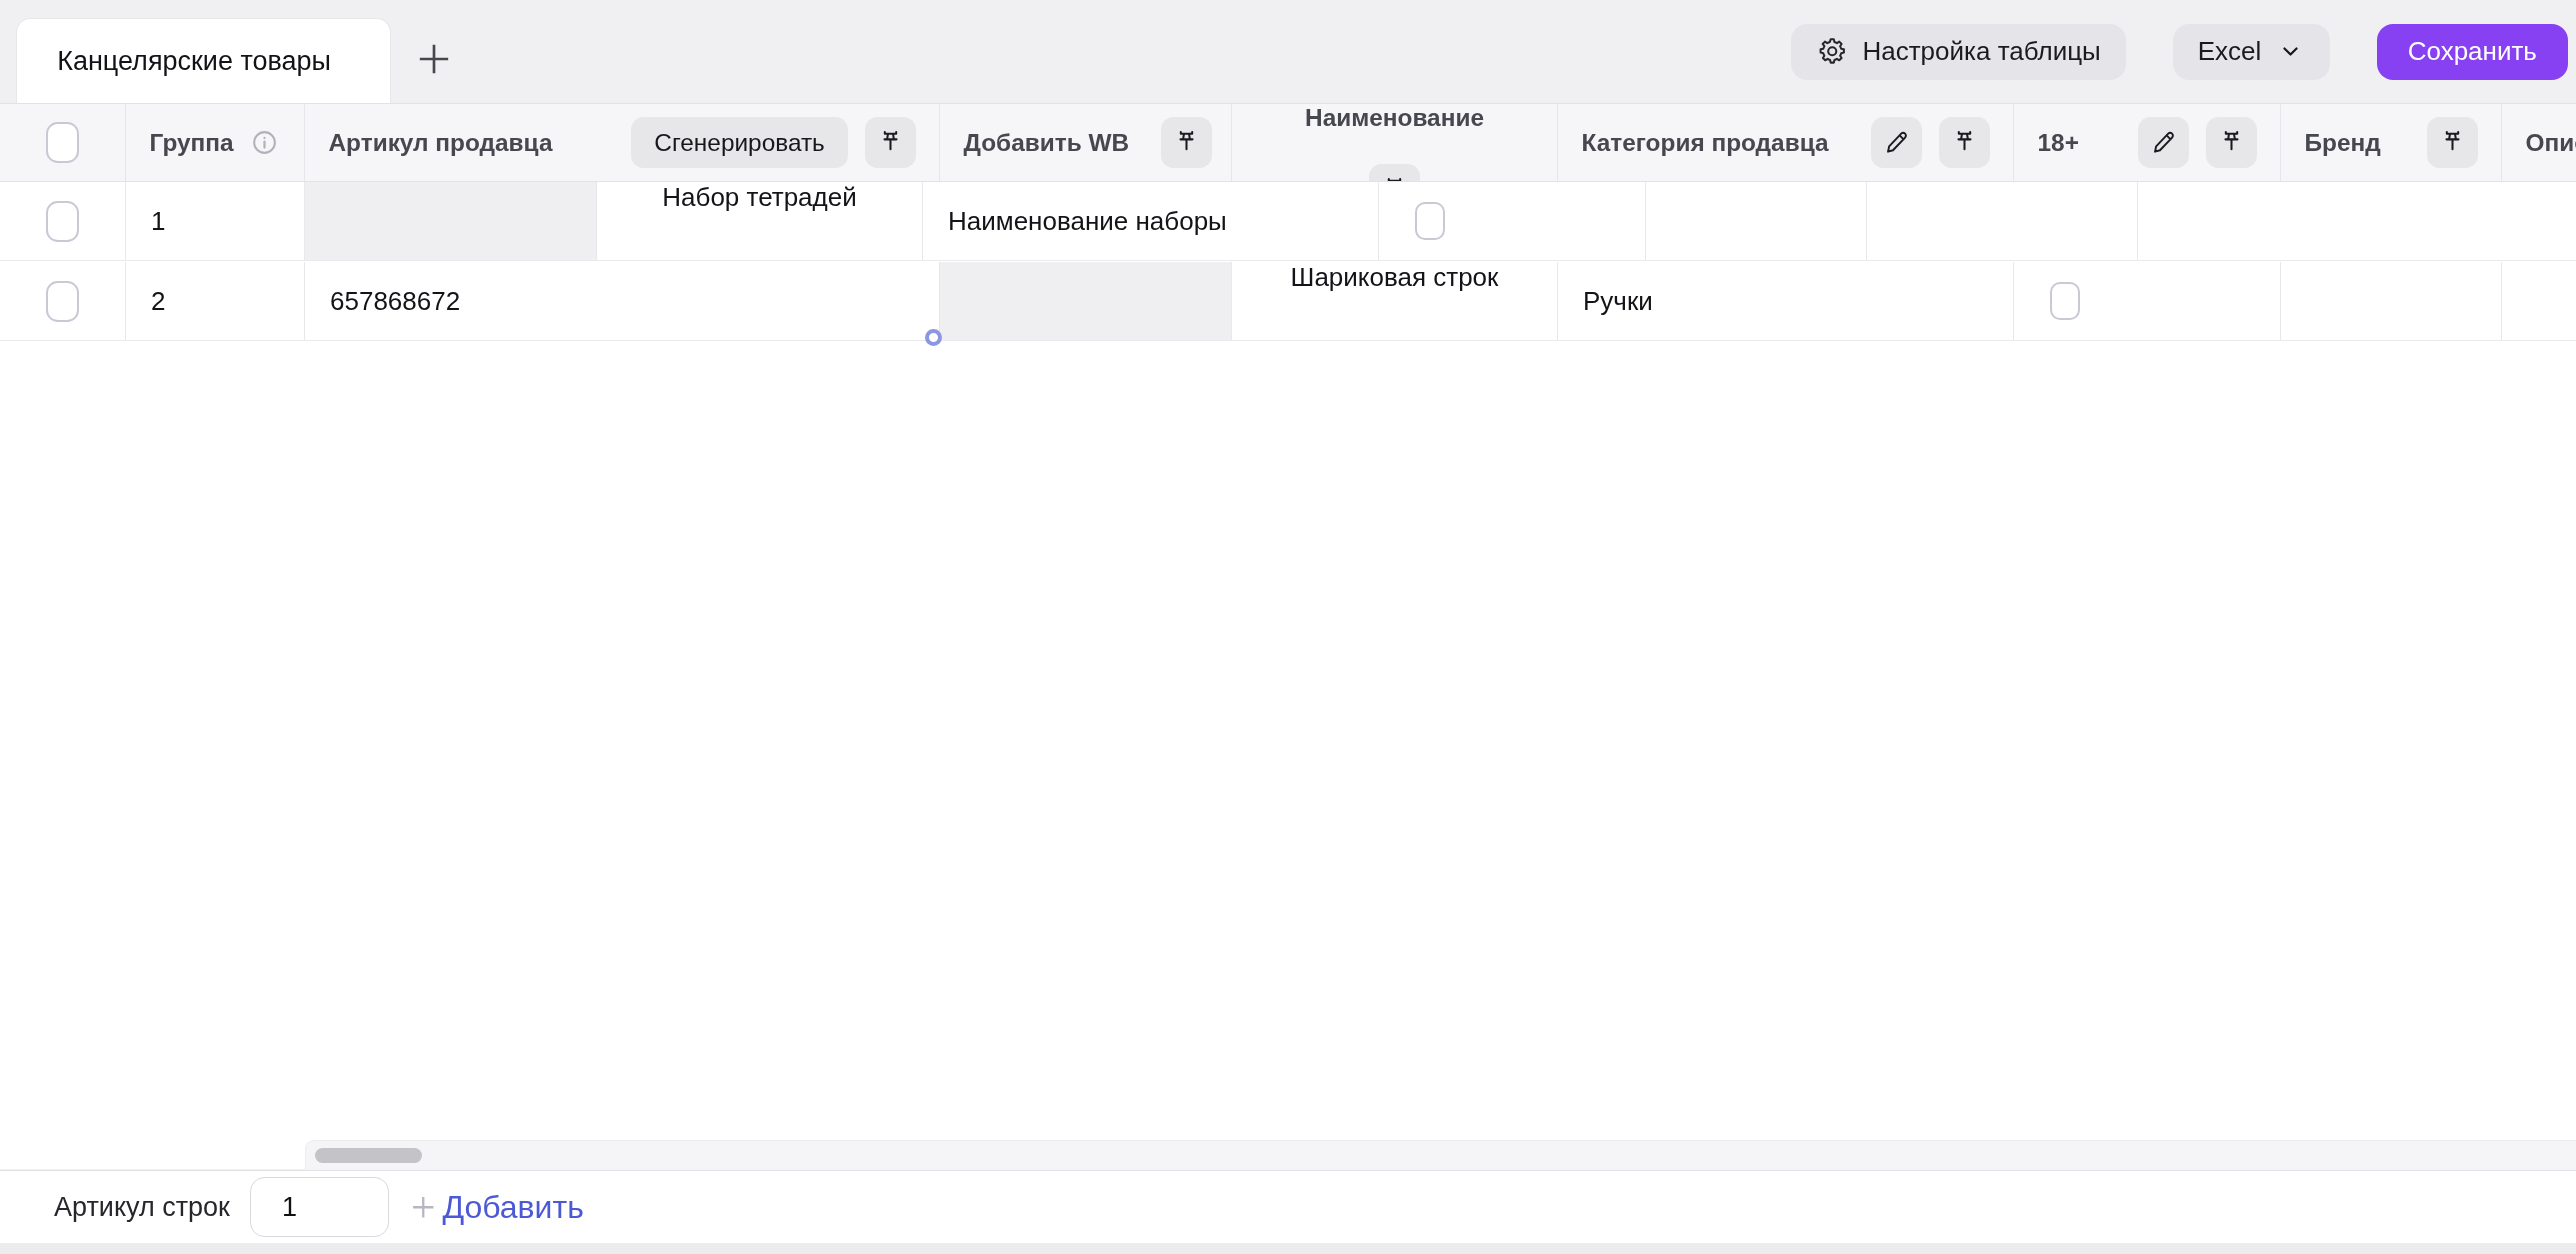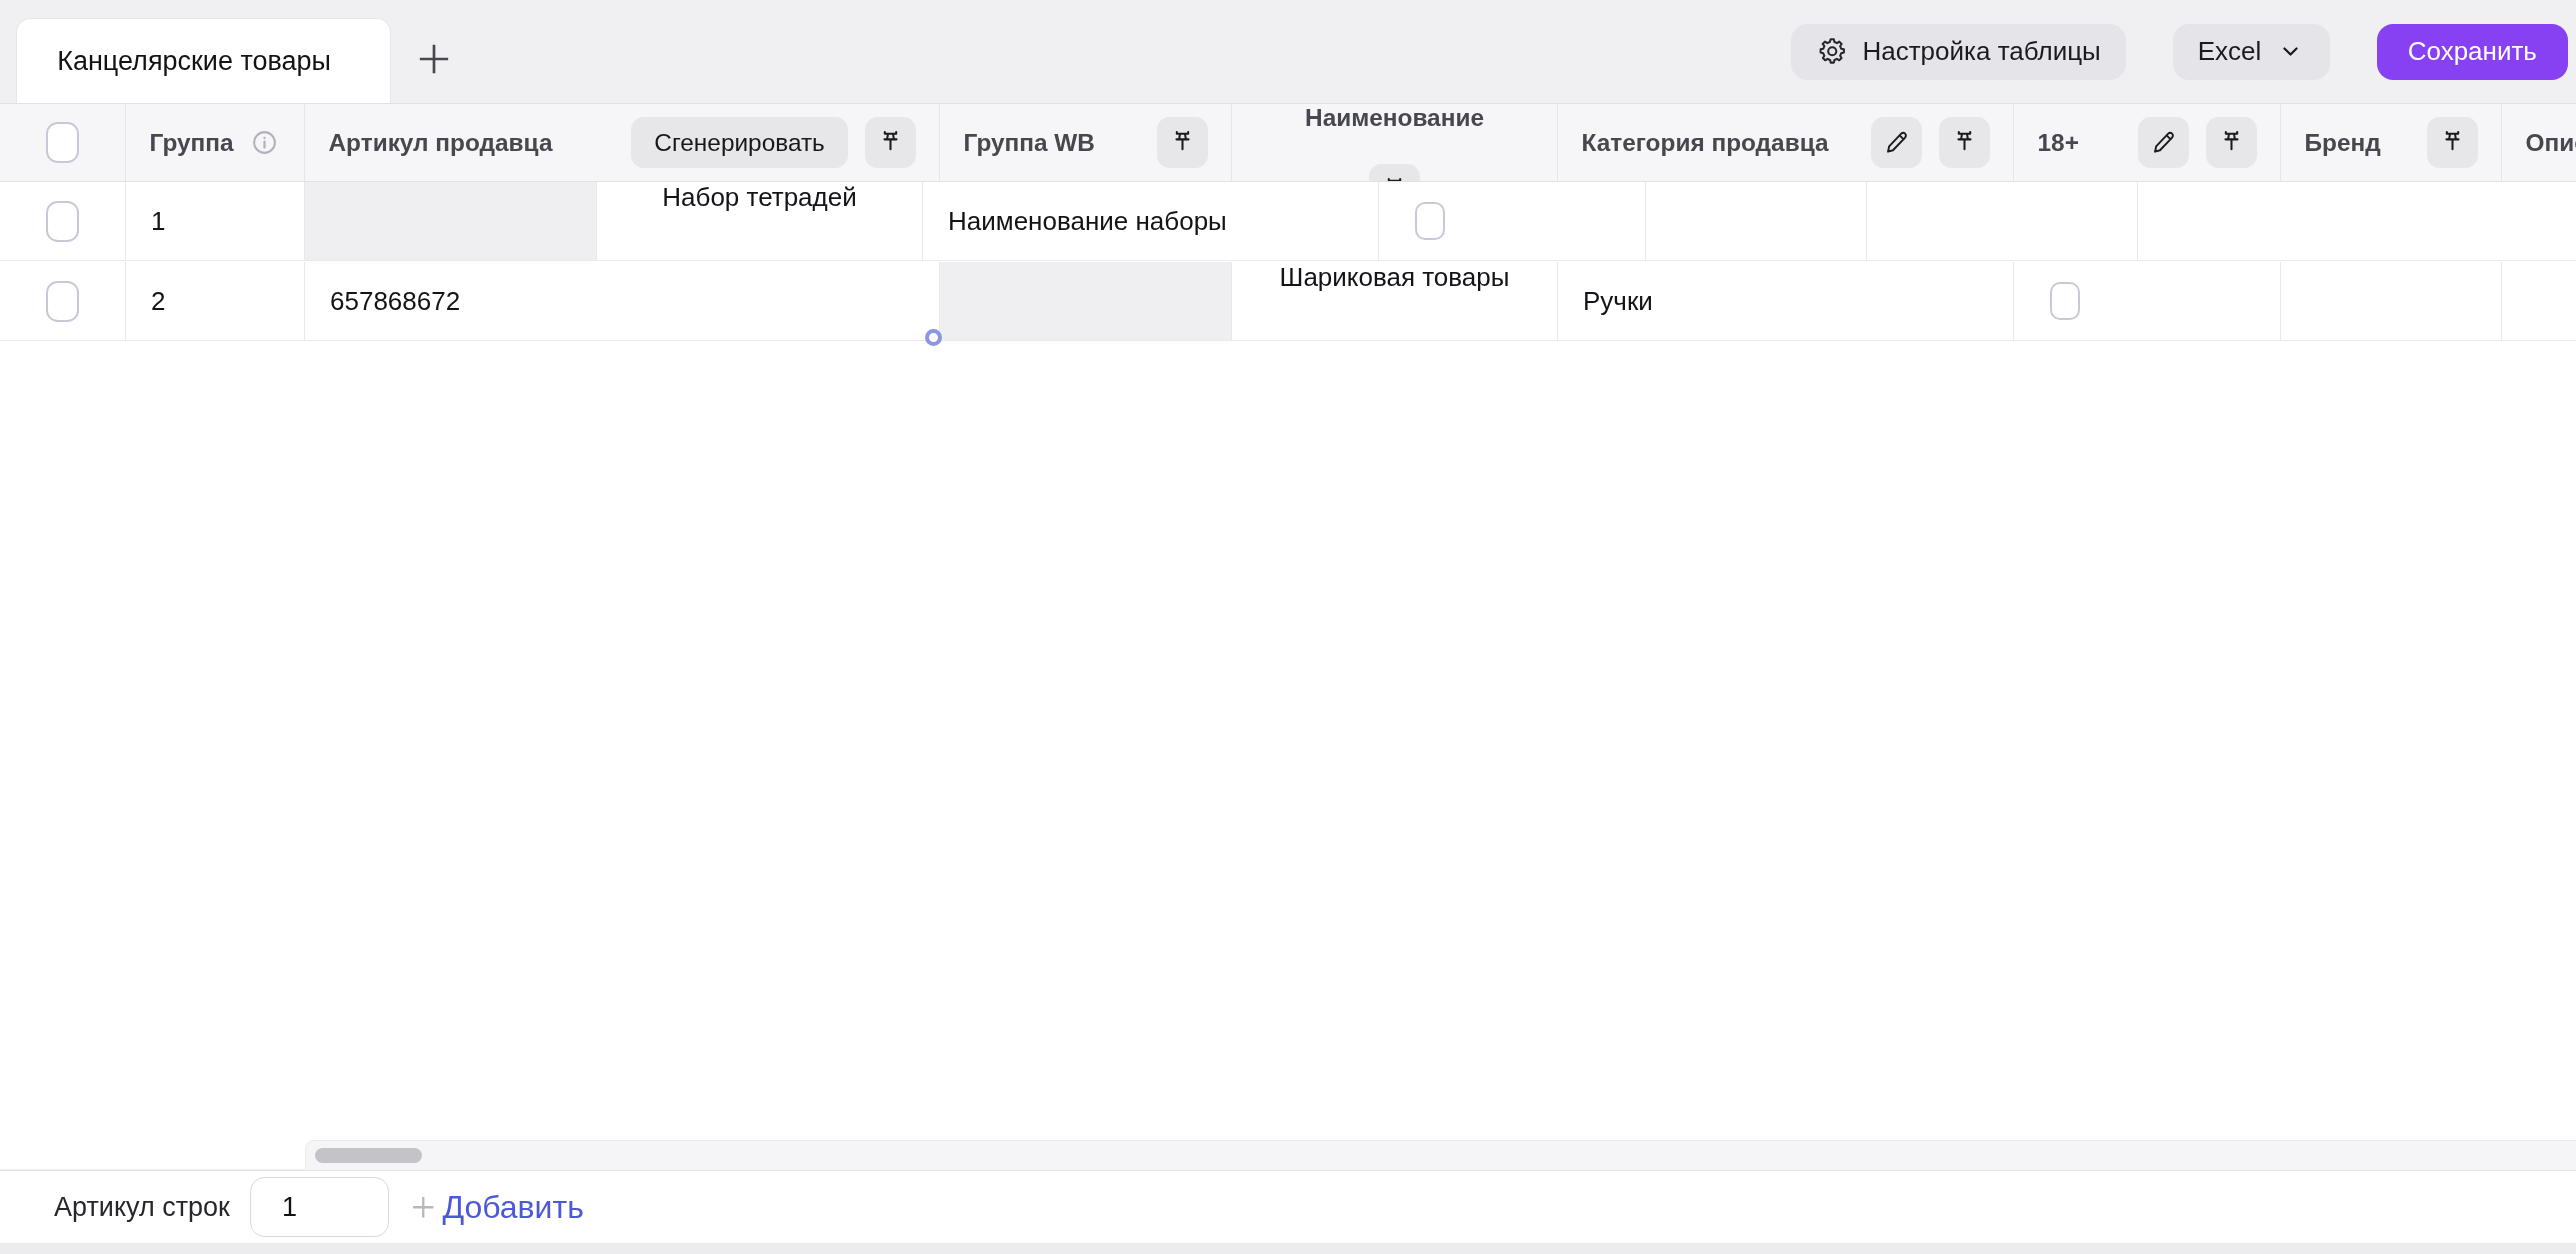--- a/index.html
+++ b/index.html
@@ -186,21 +186,21 @@
     <button class="iconbtn">
       <span>
         <svg width="29" height="29" viewBox="0 0 24 24">
             <path d="M7.3 3.3 v1.5 M16.7 3.3 v1.5 M7.3 4.8 h9.4 M9.9 4.8 l-.7 4.6 M14.1 4.8 l.7 4.6 M7 9.4 h10 M12 9.4 v8.2" fill="none" stroke="#1b1b1f" stroke-width="1.7" stroke-linecap="round"></path>
           </svg>
       </span>
     </button>
   </div>
 
   <div class="hcell c4">
-    <span>Группа WB</span>
+    <span>Добавить WB</span>
     <span class="sp"></span>
     <button class="iconbtn">
       <span>
         <svg width="29" height="29" viewBox="0 0 24 24">
             <path d="M7.3 3.3 v1.5 M16.7 3.3 v1.5 M7.3 4.8 h9.4 M9.9 4.8 l-.7 4.6 M14.1 4.8 l.7 4.6 M7 9.4 h10 M12 9.4 v8.2" fill="none" stroke="#1b1b1f" stroke-width="1.7" stroke-linecap="round"></path>
           </svg>
       </span>
     </button>
   </div>
 
@@ -286,21 +286,21 @@
   <div class="cell c9"></div>
 </div>
 
 <div class="row row2">
   <div class="cell c1 center">
     <div class="checkbox"></div>
   </div>
   <div class="cell c2">2</div>
   <div class="cell c3">657868672</div>
   <div class="cell c4 grey"></div>
-  <div class="cell c5">Шариковая товары</div>
+  <div class="cell c5">Шариковая строк</div>
   <div class="cell c6">Ручки</div>
   <div class="cell c7">
     <div class="checkbox small"></div>
   </div>
   <div class="cell c8"></div>
   <div class="cell c9"></div>
 </div>
 
 <div class="fill-handle"></div>
 

